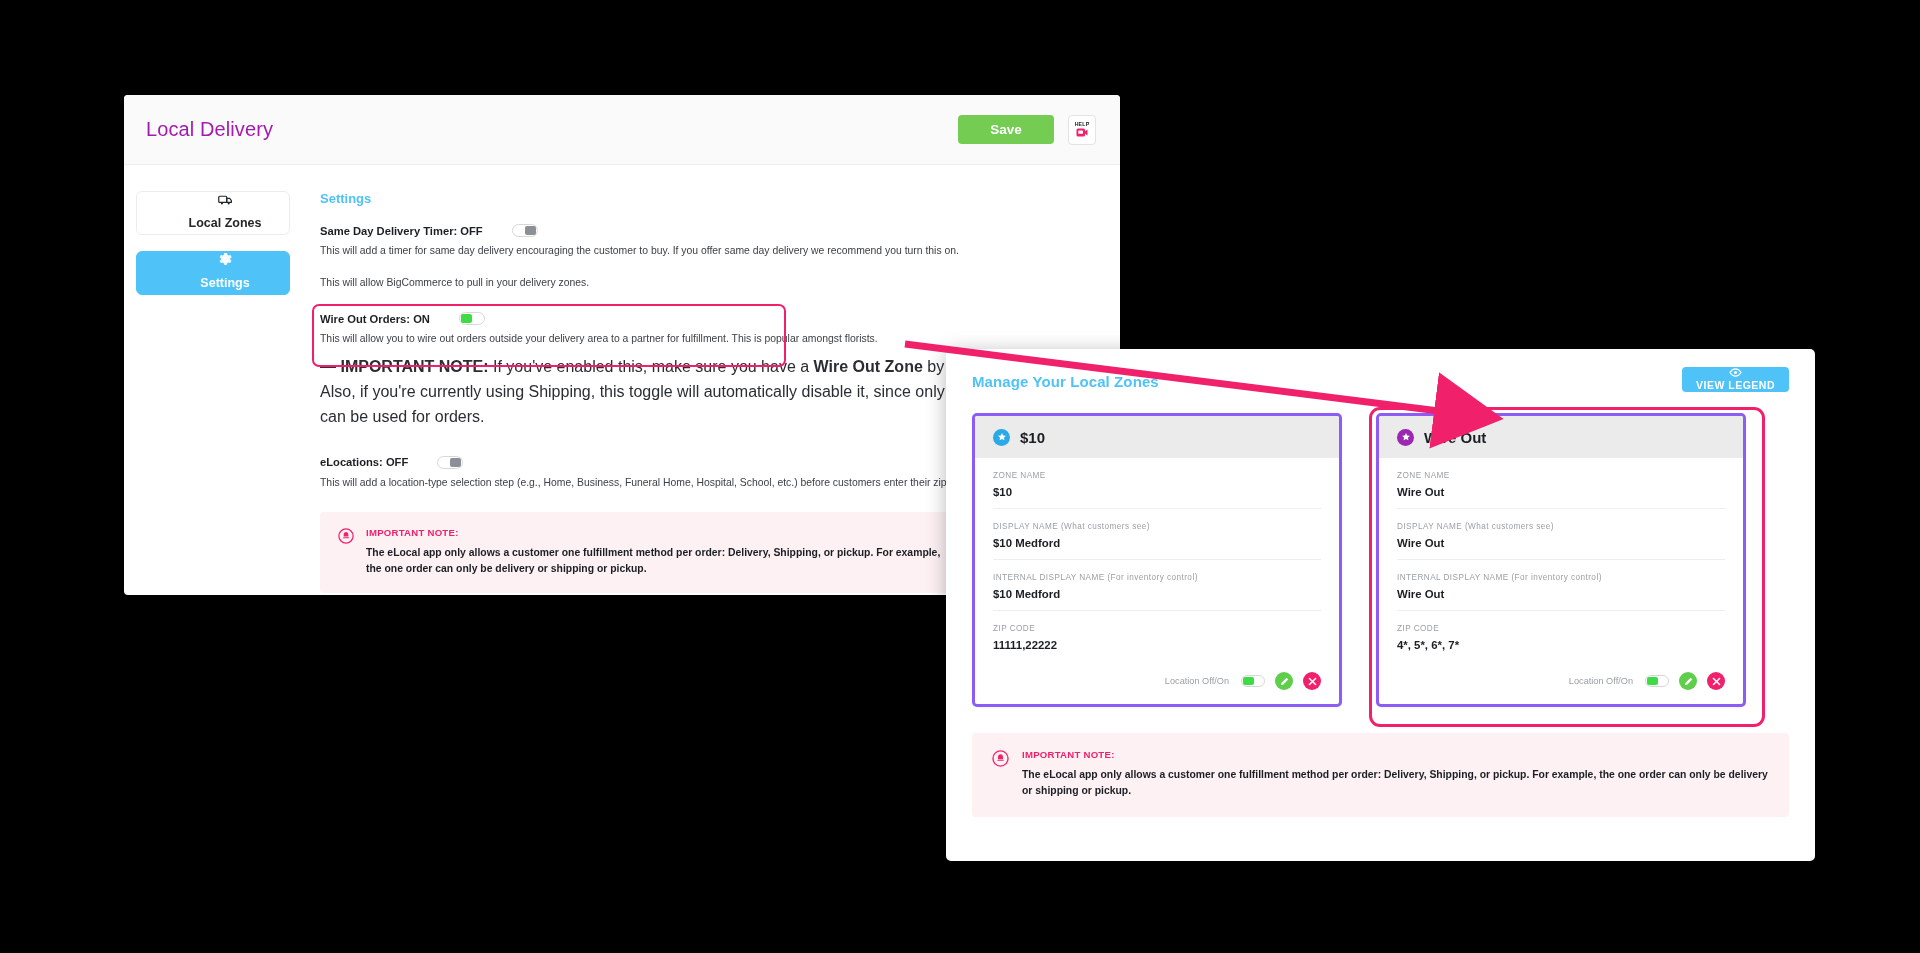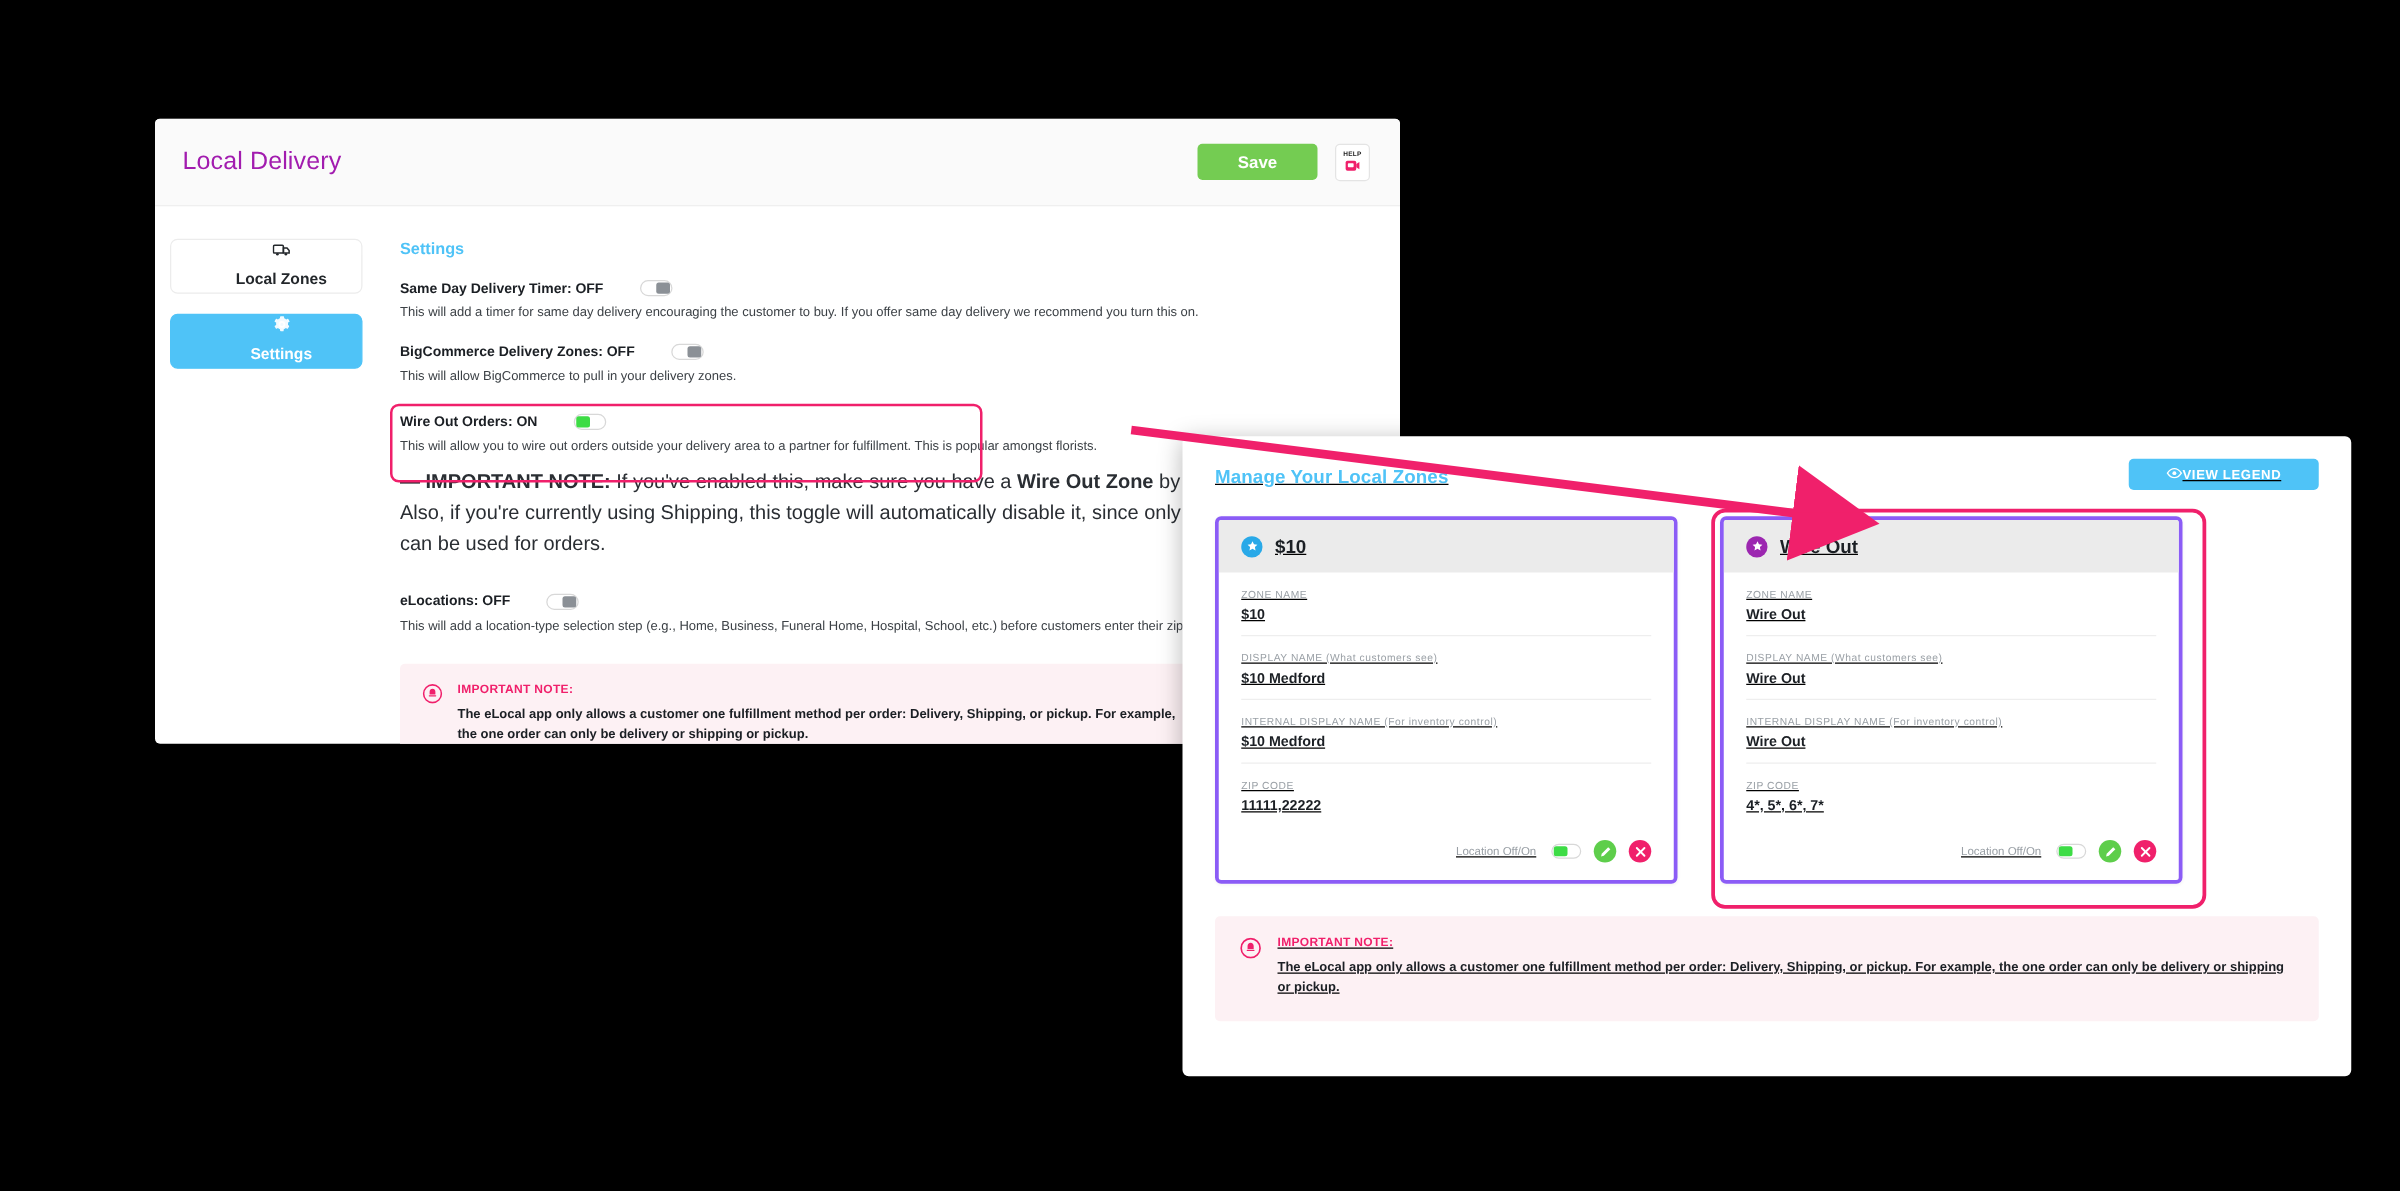--- a/index.html
+++ b/index.html
@@ -110,42 +110,42 @@
     width: 640px;
   }
   .imp-icon { flex: none; margin-top: 1px; }
   .imp-title { font-size: 9.6px; font-weight: 700; color: #f0206b; letter-spacing: .25px; margin-bottom: 7px; }
   .imp-text { font-size: 10.4px; font-weight: 700; color: #1b1f24; line-height: 1.55; }
 
   
   .front-window {
     position: absolute;
     left: 946px; top: 349px;
-    width: 935px; height: 512px;
+    width: 869px; height: 512px;
     background: #ffffff;
     border-radius: 5px;
     box-shadow: 0 3px 20px rgba(0,0,0,.28);
     z-index: 3;
     overflow: hidden;
-    text-decoration: underline;
   }
   .fw-top {
     display: flex; align-items: flex-start;
     padding: 24px 26px 0 26px;
   }
   .fw-title { font-size: 15px; font-weight: 700; color: #4fc3f7; letter-spacing: .1px; }
   .legend-btn {
     margin-left: auto;
     background: #4fc3f7; color: #fff; border: none; border-radius: 4px;
-    height: 25px; padding: 0 30px;
+    height: 25px; padding: 0 14px;
     font-size: 10.5px; font-weight: 700; letter-spacing: .5px;
     display: flex; align-items: center; gap: 0;
     font-family: "Liberation Sans", sans-serif;
     cursor: pointer;
     margin-top: -6px;
+    flex-direction: column;
   }
 
   .zones-grid {
     display: flex; gap: 34px;
     padding: 21px 26px 0 26px;
   }
   .zone-card {
     width: 370px;
     background: #fff;
     border: 3px solid #8b5cf6;
@@ -262,26 +262,20 @@
           <div class="setting-row">
             <span class="setting-label">Same Day Delivery Timer: OFF</span>
             <span class="toggle off">
                 <span class="knob"></span>
               </span>
           </div>
           <div class="setting-desc">This will add a timer for same day delivery encouraging the customer to buy. If you offer same day delivery we recommend you turn this on.</div>
         </div>
 
         <div class="setting-block">
-          <div class="setting-row">
-            <span class="setting-label">BigCommerce Delivery Zones: OFF</span>
-            <span class="toggle off">
-                <span class="knob"></span>
-              </span>
-          </div>
           <div class="setting-desc">This will allow BigCommerce to pull in your delivery zones.</div>
         </div>
 
         <div class="setting-block" style="margin-top:22px;margin-bottom:26px;">
           <div class="hl-box" id="hl-wireout"></div>
           <div class="setting-row">
             <span class="setting-label">Wire Out Orders: ON</span>
             <span class="toggle on">
                 <span class="knob"></span>
               </span>

